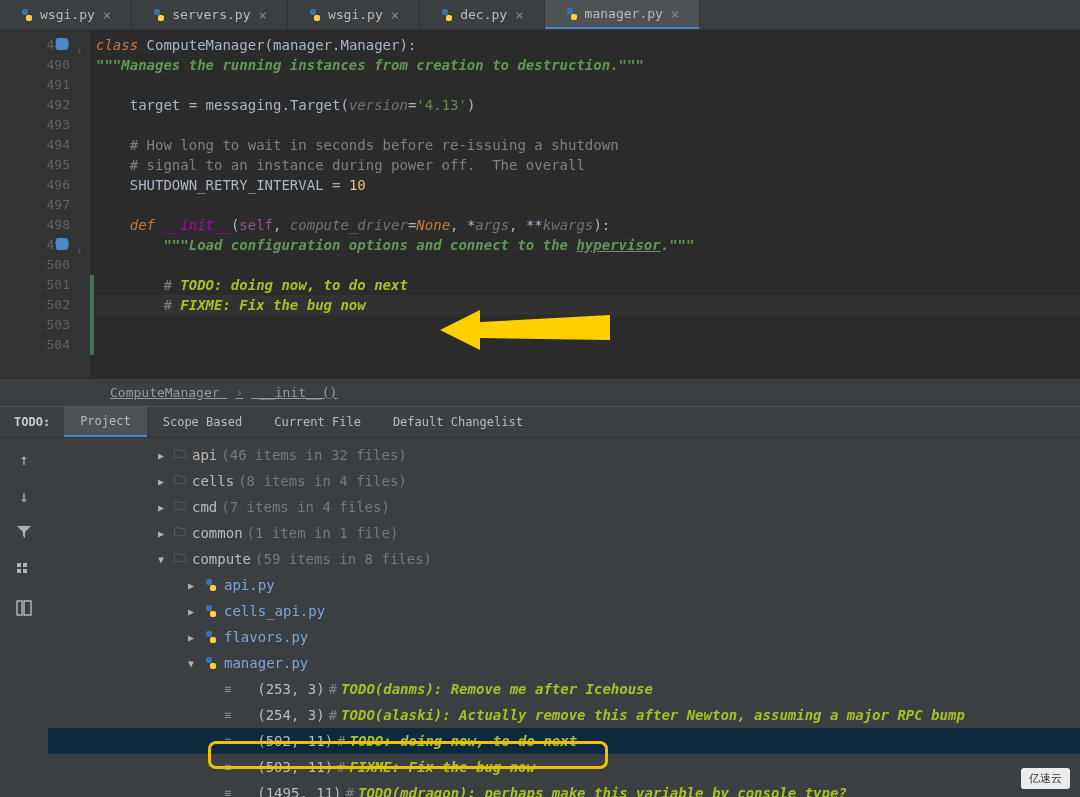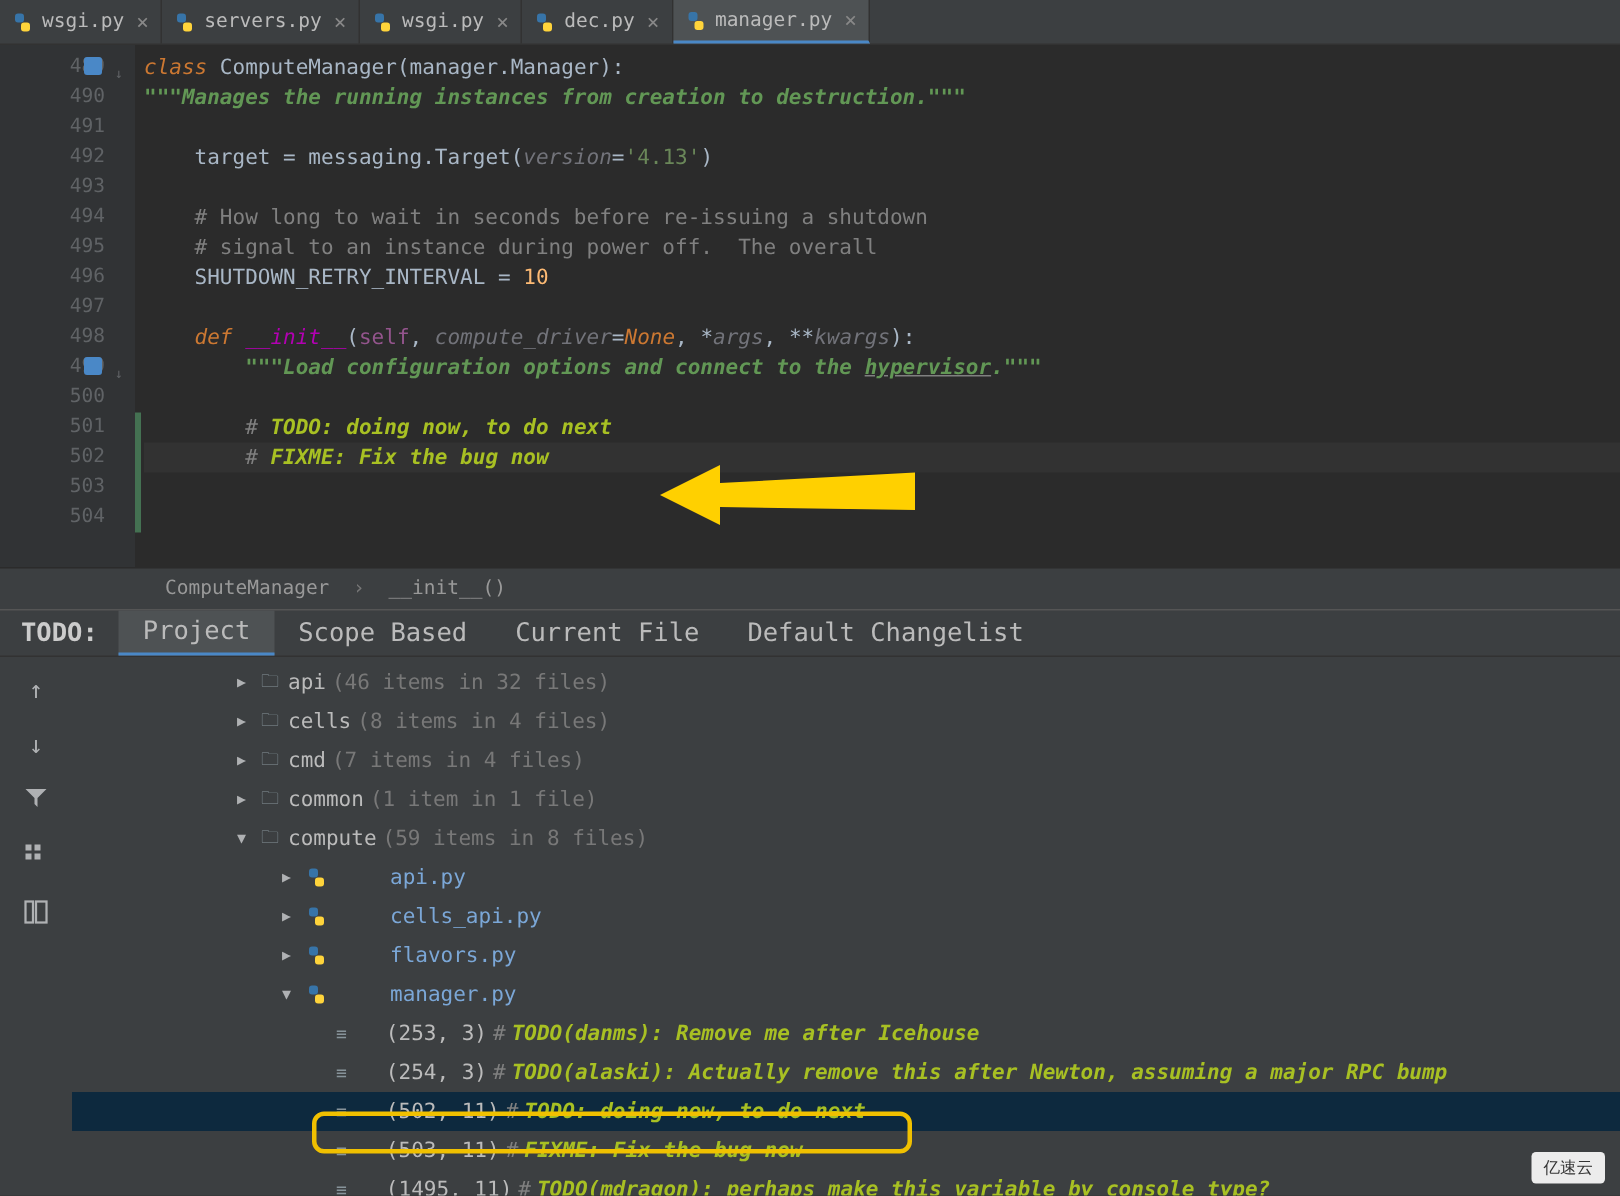--- a/index.html
+++ b/index.html
@@ -15,21 +15,21 @@
 }
 .tabs {
   display: flex;
   background: #3c3f41;
   height: 30px;
   border-bottom: 1px solid #323232;
 }
 .tab {
   display: flex;
   align-items: center;
-  padding: 0 8px;
+  padding: 0 20px;
   font-size: 13px;
   color: #bbbbbb;
   border-right: 1px solid #323232;
   cursor: pointer;
 }
 .tab.active {
   background: #4e5254;
   border-bottom: 2px solid #4a88c7;
 }
 .tab .py-icon {
@@ -102,28 +102,29 @@
 .todo-c { color: #a8c023; font-style: italic; font-weight: bold; }
 .und { text-decoration: underline; text-decoration-color: #808080; }
 .breadcrumb {
   height: 28px;
   background: #3c3f41;
   color: #999;
   font-size: 13px;
   padding-left: 110px;
   line-height: 28px;
   border-top: 1px solid #2b2b2b;
+  text-decoration: underline;
 }
 .breadcrumb .sep { margin: 0 8px; color: #777; }
 .todo-header {
   height: 32px;
   background: #3c3f41;
   display: flex;
   align-items: center;
-  font-size: 17px;
+  font-size: 12px;
   color: #bbbbbb;
   border-top: 1px solid #555;
   border-bottom: 1px solid #323232;
 }
 .todo-header .label {
   padding: 0 14px;
   font-weight: bold;
   color: #cccccc;
 }
 .todo-header .scope {
@@ -174,21 +175,21 @@
 .tree-row .expand {
   width: 14px;
   color: #afb1b3;
   font-size: 10px;
   margin-right: 2px;
 }
 .tree-row .folder-icon { margin-right: 6px; color: #87939a; font-size: 12px; }
 .tree-row .file-icon { margin-right: 6px; display: inline-flex; }
 .tree-row .item-icon { margin-right: 6px; color: #87939a; font-size: 12px; }
 .tree-row .name { color: #bbbbbb; }
-.tree-row .py-name { color: #7ba7d7; margin-left: 36px; }
+.tree-row .py-name { color: #7ba7d7; }
 .tree-row .count { color: #787878; margin-left: 4px; }
 .tree-row .pos { color: #bbbbbb; margin-left: 20px; }
 .tree-row .hash { color: #808080; margin-left: 4px; }
 .tree-row .todo-text { color: #a8c023; font-style: italic; font-weight: bold; margin-left: 4px; }
 .tree-row.selected { background: #0d293e; }
 .highlight-box {
   border: 3px solid #f0c000;
   border-radius: 8px;
   position: absolute;
   pointer-events: none;

